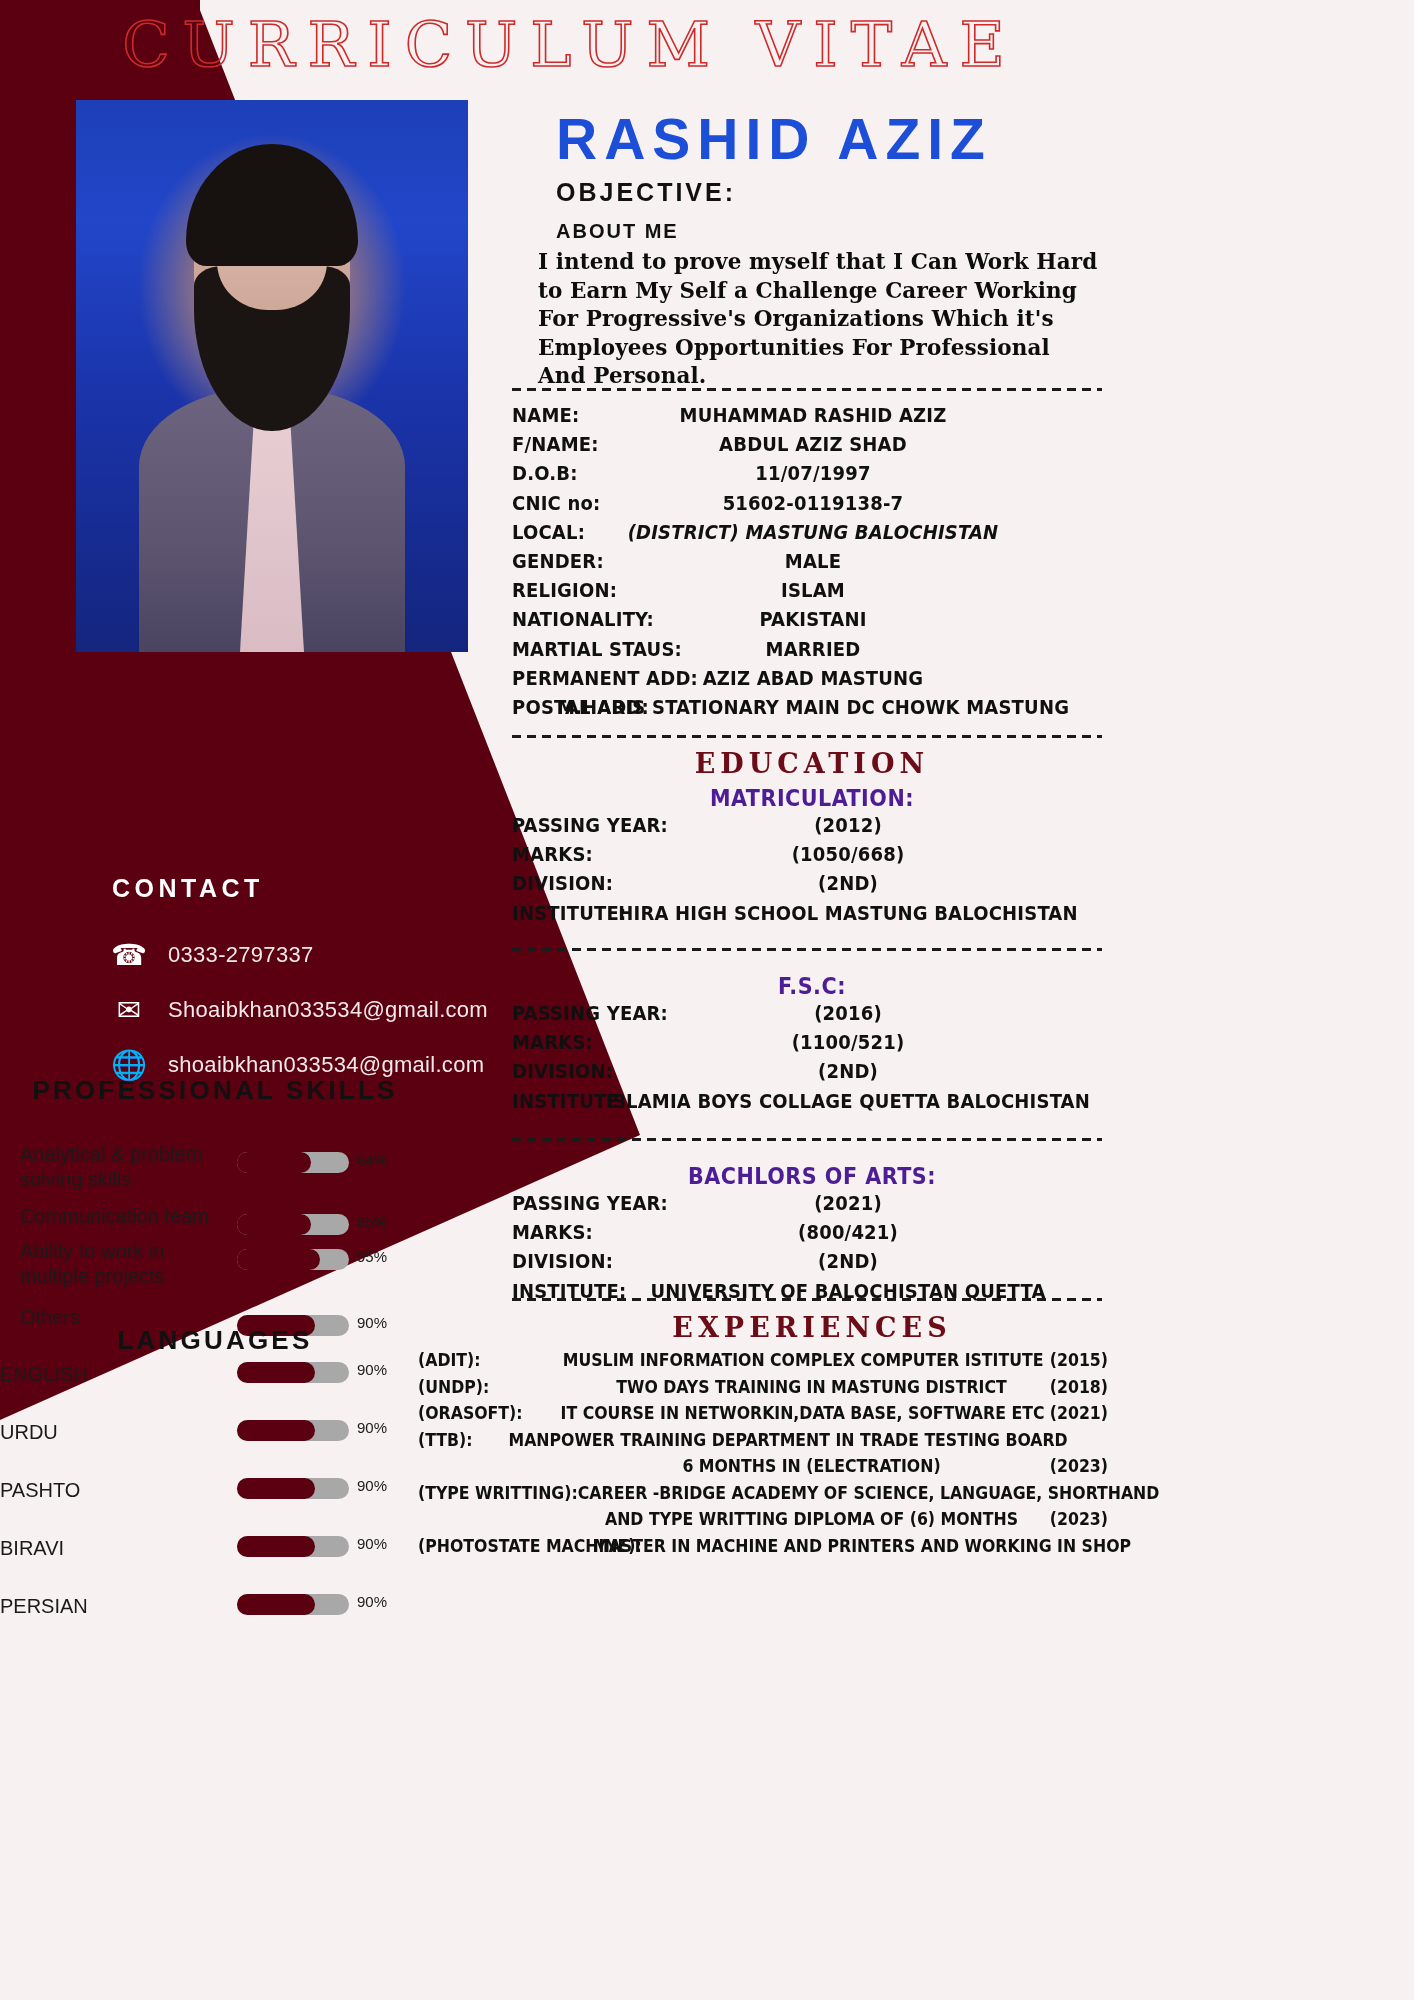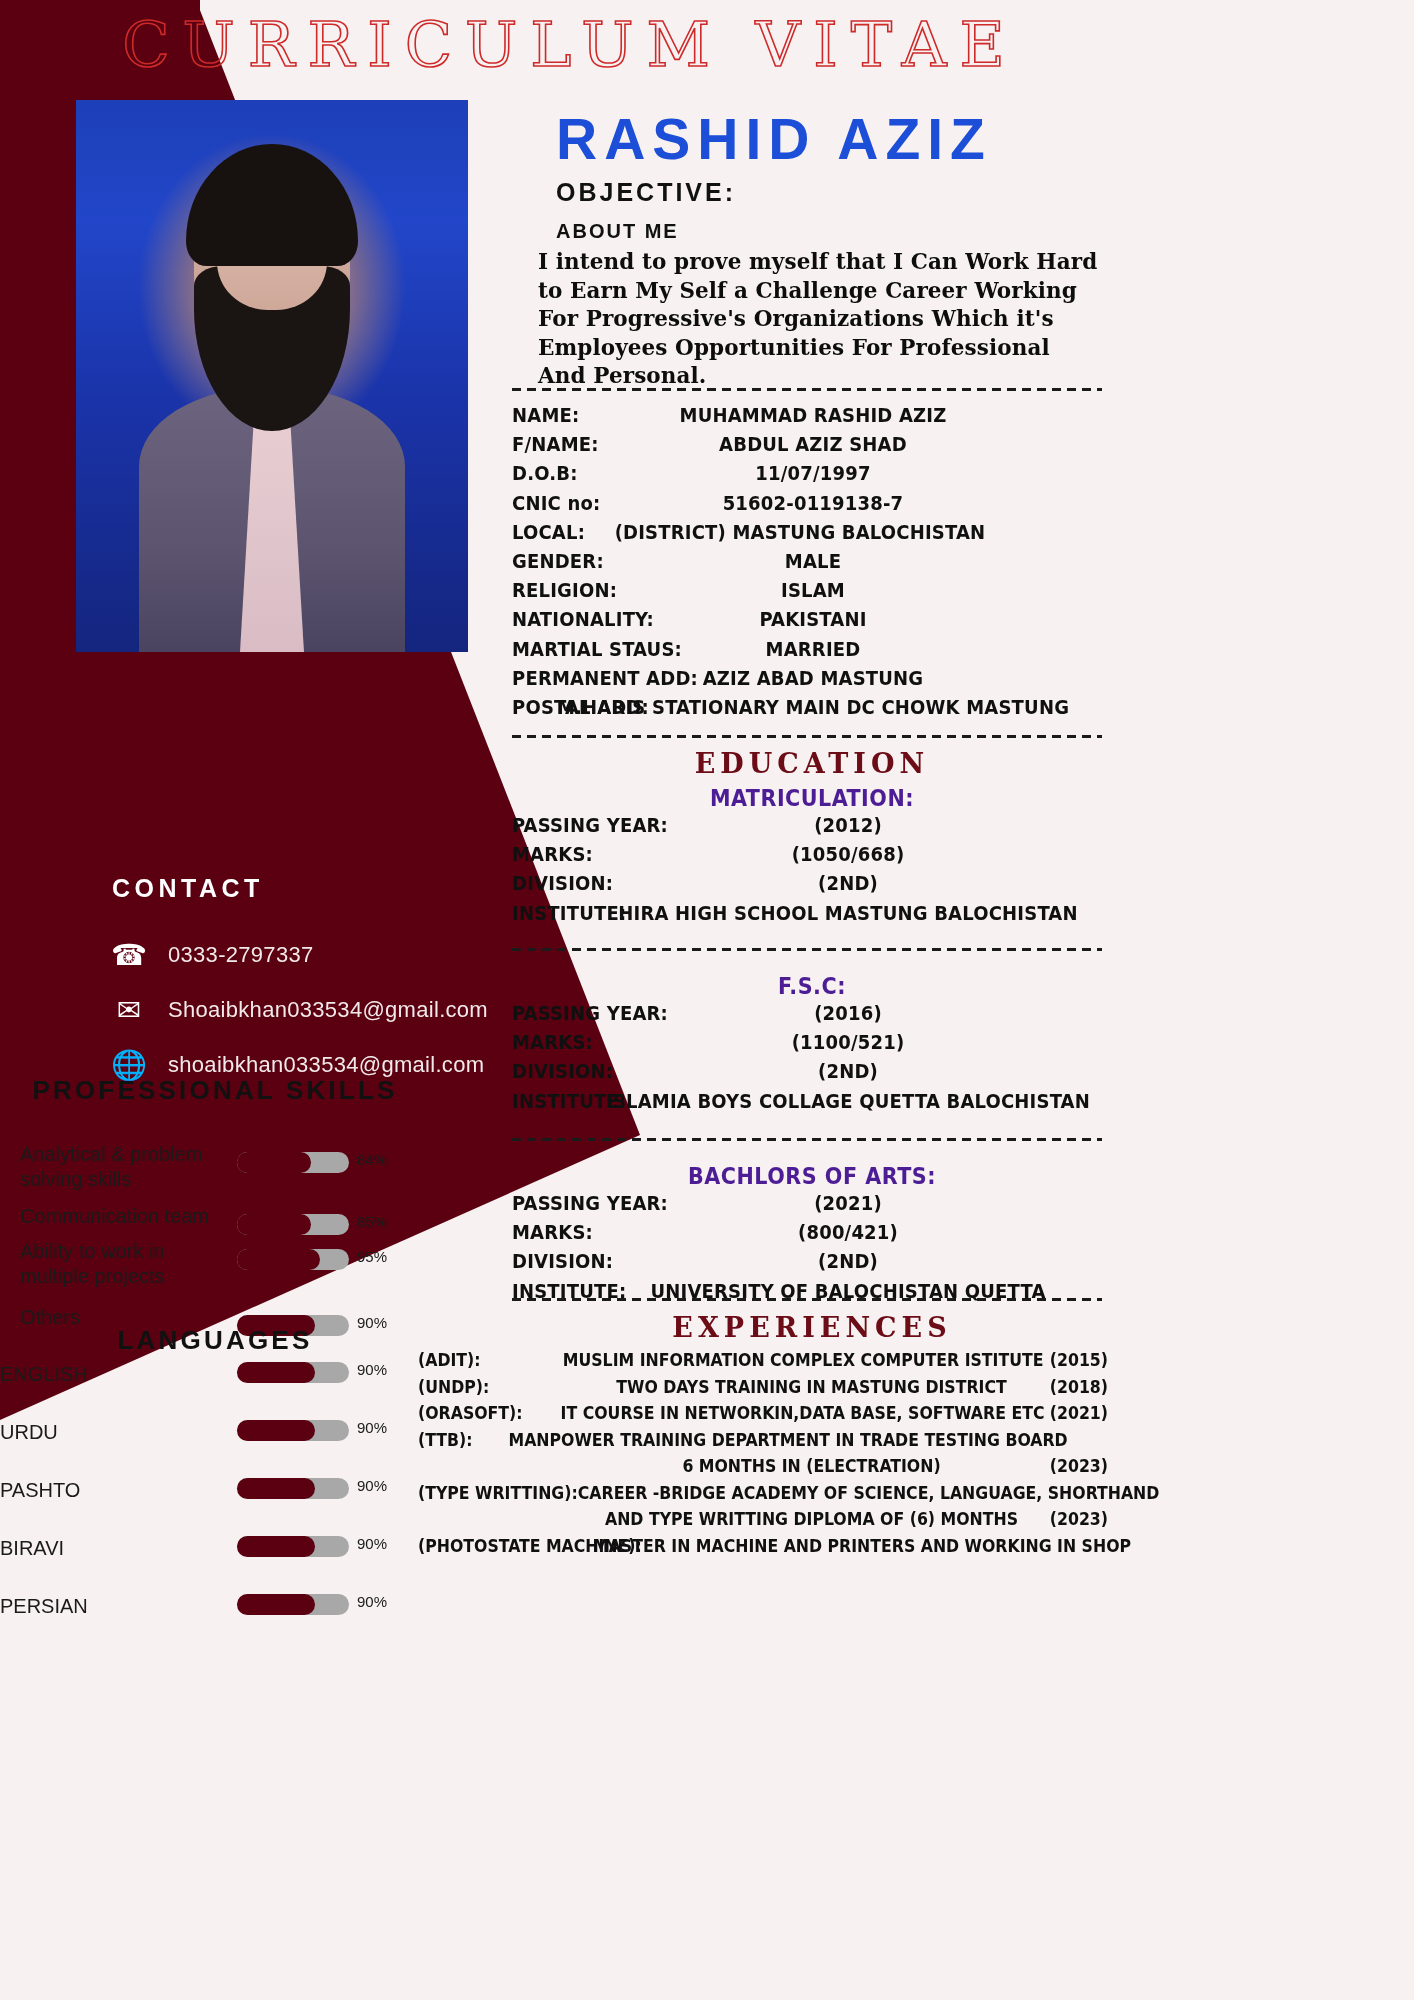--- a/index.html
+++ b/index.html
@@ -197,21 +197,21 @@
     <div style="position: absolute; z-index: 5; left: 512px; top: 461.4px; width: 598px;">
       <span class="rk" style="position: absolute; left: 0px; top: 0px;">D.O.B:</span>
       <span class="rv" style="position: absolute; left: 301px; top: 0px; transform: translateX(-50%);">11/07/1997</span>
     </div>
     <div style="position: absolute; z-index: 5; left: 512px; top: 490.6px; width: 598px;">
       <span class="rk" style="position: absolute; left: 0px; top: 0px;">CNIC no:</span>
       <span class="rv" style="position: absolute; left: 301px; top: 0px; transform: translateX(-50%);">51602-0119138-7</span>
     </div>
     <div style="position: absolute; z-index: 5; left: 512px; top: 519.8px; width: 598px;">
       <span class="rk" style="position: absolute; left: 0px; top: 0px;">LOCAL:</span>
-      <span class="rv" style="position: absolute; left: 288px; top: 0px; transform: translateX(-50%);">(DISTRICT) MASTUNG BALOCHISTAN</span>
+      <span class="rv" style="position: absolute; left: 301px; top: 0px; transform: translateX(-50%); font-style: italic;">(DISTRICT) MASTUNG BALOCHISTAN</span>
     </div>
     <div style="position: absolute; z-index: 5; left: 512px; top: 549px; width: 598px;">
       <span class="rk" style="position: absolute; left: 0px; top: 0px;">GENDER:</span>
       <span class="rv" style="position: absolute; left: 301px; top: 0px; transform: translateX(-50%);">MALE</span>
     </div>
     <div style="position: absolute; z-index: 5; left: 512px; top: 578.2px; width: 598px;">
       <span class="rk" style="position: absolute; left: 0px; top: 0px;">RELIGION:</span>
       <span class="rv" style="position: absolute; left: 301px; top: 0px; transform: translateX(-50%);">ISLAM</span>
     </div>
     <div style="position: absolute; z-index: 5; left: 512px; top: 607.4px; width: 598px;">

